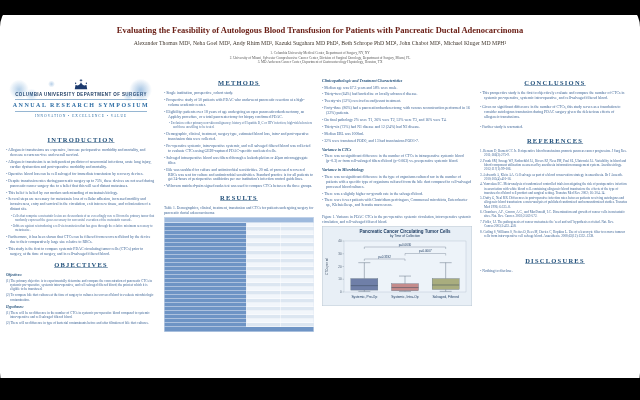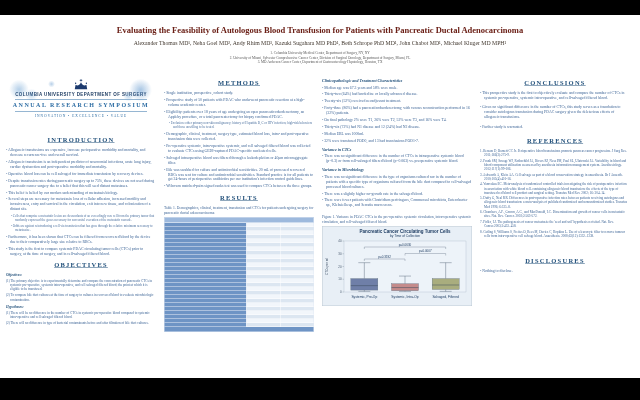--- a/index.html
+++ b/index.html
@@ -1,16 +1,16 @@
 <!DOCTYPE html>
 <html><head>
 <meta charset="utf-8">
 <style>
   html,body{margin:0;padding:0;background:#000;}
-  .stage{position:relative;width:640px;height:400px;background:#000;overflow:hidden;font-family:"Liberation Serif",serif;}
+  .stage{position:relative;width:640px;height:400px;background:#000;overflow:hidden;font-family:"Liberation Serif",serif;border-radius:27px;}
   .poster{position:absolute;top:15px;left:0;width:640px;height:363px;background:#ffffff;overflow:hidden;}
   .pz{width:1280px;height:726px;transform:scale(.5);transform-origin:0 0;}
   .header{text-align:center;padding-top:20px;}
   .title{font-size:17px;font-weight:bold;color:#6b2017;}
   .authors{font-size:11.5px;color:#42382f;margin-top:10px;}
   .affils{font-size:6.8px;color:#555;margin-top:8px;line-height:1.4;}
   .cols{display:flex;gap:16px;padding:0 12px;margin-top:26px;align-items:flex-start;}
   .col{width:300px;flex:0 0 auto;}
   h2{font-size:13px;color:#1f4e79;text-align:center;letter-spacing:2.5px;margin:10px 0 8px;text-decoration:underline;font-weight:bold;}
   .col h2.first{margin-top:2px;}

